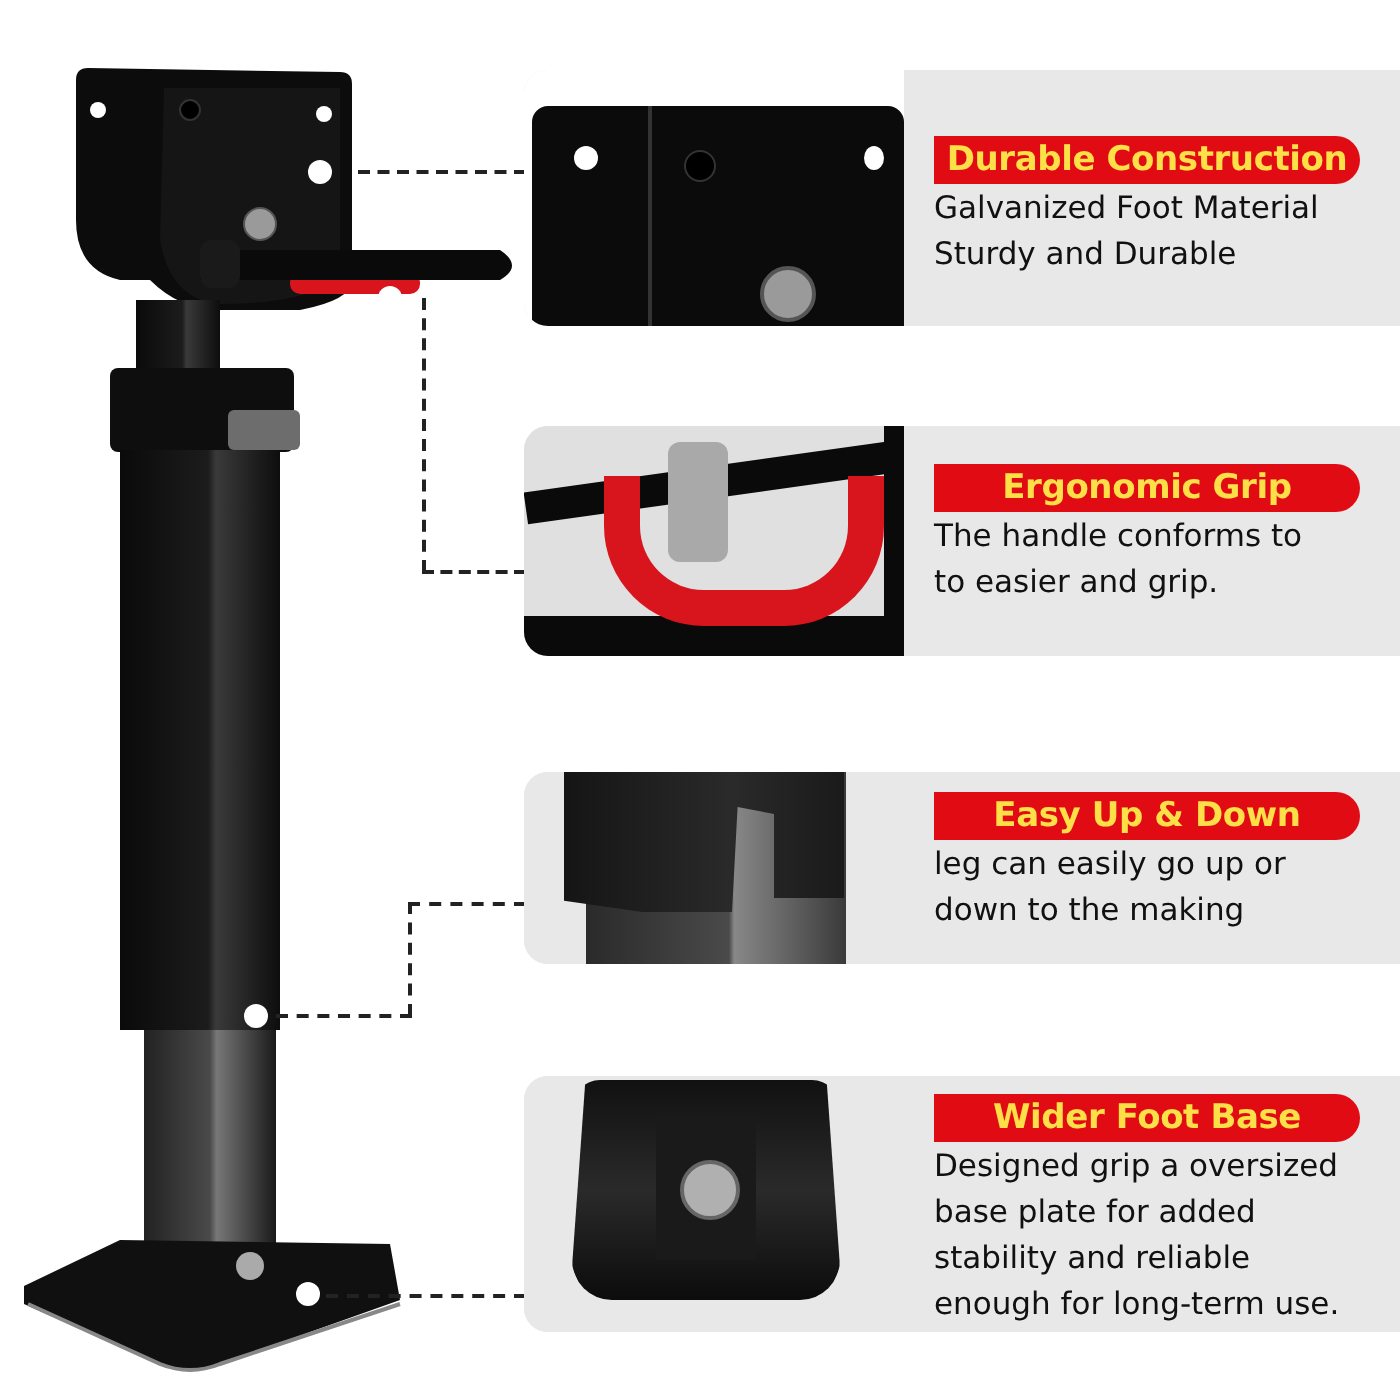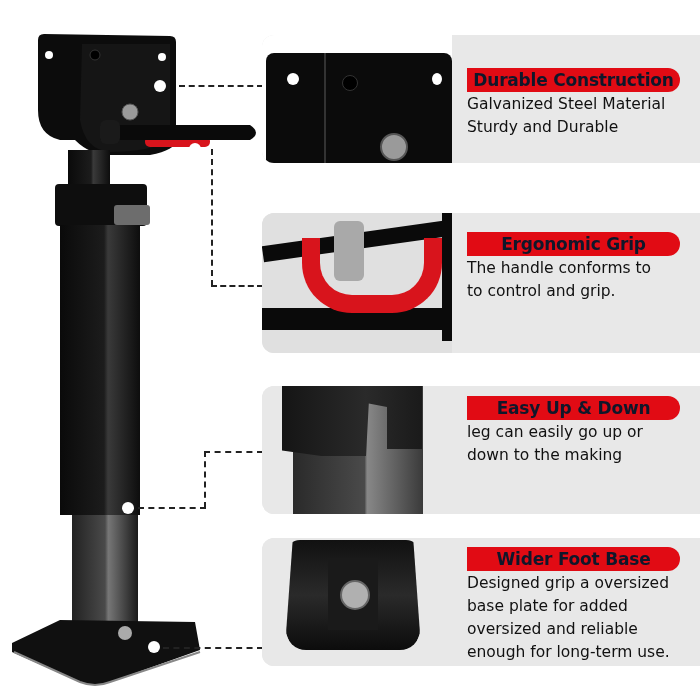--- a/index.html
+++ b/index.html
@@ -2,21 +2,21 @@
 <html><head>
 <meta charset="utf-8">
 <style>
   html, body { margin:0; padding:0; }
   body { width:700px; height:700px; background:#ffffff; position:relative; overflow:hidden;
          font-family:"DejaVu Sans", sans-serif; }
   .panel { position:absolute; left:262px; width:438px; background:#e8e8e8;
            border-radius:12px 0 0 12px; overflow:hidden; }
   .photo { position:absolute; left:0; top:0; width:190px; height:100%; background:#111; overflow:hidden; }
   .text { position:absolute; left:205px; right:0; }
-  .badge { background:#e10b14; color:#0f172a; font-weight:bold; font-size:17px; height:24px; line-height:24px;
+  .badge { background:#e10b14; color:#fde047; font-weight:bold; font-size:17px; height:24px; line-height:24px;
            width:213px; text-align:center; border-radius:0 13px 13px 0; letter-spacing:-0.2px; white-space:nowrap; }
   .desc { color:#111; font-size:15.5px; line-height:23px; margin-top:1px; }
   .desc div { white-space:nowrap; }
   .dash { position:absolute; border-color:#222; border-style:dashed; border-width:0; }
   .dot { position:absolute; width:12px; height:12px; border-radius:50%; background:#fff; }
 </style>
 </head>
 <body>
 
 <svg style="position:absolute;left:0;top:0" width="270" height="700" viewBox="0 0 270 700">
@@ -76,44 +76,44 @@
     <div style="position:absolute;left:4px;top:18px;width:186px;height:112px;background:#0b0b0b;border-radius:8px 8px 0 0"></div>
     <div style="position:absolute;left:62px;top:18px;width:2px;height:112px;background:#333"></div>
     <div style="position:absolute;left:25px;top:38px;width:12px;height:12px;border-radius:50%;background:#fff"></div>
     <div style="position:absolute;left:80px;top:40px;width:14px;height:14px;border-radius:50%;background:#000;border:1px solid #333"></div>
     <div style="position:absolute;left:170px;top:38px;width:10px;height:12px;border-radius:50%;background:#fff"></div>
     <div style="position:absolute;left:118px;top:98px;width:24px;height:24px;border-radius:50%;background:#9a9a9a;border:2px solid #555"></div>
   </div>
   <div class="text" style="top:33px">
     <div class="badge">Durable Construction</div>
     <div class="desc">
-      <div>Galvanized Steel Material</div>
+      <div>Galvanized Foot Material</div>
       <div>Sturdy and Durable</div>
     </div>
   </div>
 </div>
 
-<div class="panel" style="top:213px;height:140px">
+<div class="panel" style="top:213px;height:115px">
   <div class="photo" style="background:#e0e0e0">
     <div style="position:absolute;left:0;top:20px;width:190px;height:16px;background:#0a0a0a;transform:rotate(-8deg)"></div>
     <div style="position:absolute;left:0;top:95px;width:190px;height:22px;background:#0a0a0a;border-radius:0 0 10px 0"></div>
     <div style="position:absolute;left:180px;top:0;width:10px;height:128px;background:#0a0a0a"></div>
     <div style="position:absolute;left:72px;top:8px;width:30px;height:60px;background:#a9a9a9;border-radius:6px"></div>
     <div style="position:absolute;left:40px;top:25px;width:140px;height:75px;border:18px solid #d8141c;border-top:none;border-radius:0 0 50px 50px;box-sizing:border-box"></div>
   </div>
   <div class="text" style="top:19px">
     <div class="badge">Ergonomic Grip</div>
     <div class="desc">
       <div>The handle conforms to</div>
-      <div>to control and grip.</div>
+      <div>to easier and grip.</div>
     </div>
   </div>
 </div>
 
-<div class="panel" style="top:386px;height:128px">
+<div class="panel" style="top:386px;height:96px">
   <div class="photo" style="background:#e8e8e8">
     <div style="position:absolute;left:31px;top:0;width:130px;height:128px;background:linear-gradient(90deg,#2a2a2a,#4a4a4a 55%,#888 57%,#3a3a3a)"></div>
     <div style="position:absolute;left:20px;top:0;width:140px;height:70px;background:linear-gradient(90deg,#151515,#2a2a2a 60%,#1a1a1a);clip-path:polygon(0 0,100% 0,100% 90%,75% 90%,75% 30%,62% 25%,60% 100%,28% 100%,0 92%)"></div>
   </div>
   <div class="text" style="top:10px">
     <div class="badge">Easy Up &amp; Down</div>
     <div class="desc">
       <div>leg can easily go up or</div>
       <div>down to the making</div>
     </div>
@@ -124,17 +124,17 @@
   <div class="photo" style="background:#e8e8e8">
     <div style="position:absolute;left:24px;top:2px;width:134px;height:110px;background:linear-gradient(180deg,#111,#2a2a2a 50%,#0c0c0c);border-radius:14px 14px 20px 20px;clip-path:polygon(5% 0,95% 0,100% 85%,95% 100%,5% 100%,0 85%)"></div>
     <div style="position:absolute;left:66px;top:20px;width:50px;height:72px;background:#1a1a1a"></div>
     <div style="position:absolute;left:78px;top:42px;width:26px;height:26px;border-radius:50%;background:#b0b0b0;border:2px solid #666"></div>
   </div>
   <div class="text" style="top:9px">
     <div class="badge">Wider Foot Base</div>
     <div class="desc">
       <div>Designed grip a oversized</div>
       <div>base plate for added</div>
-      <div>oversized and reliable</div>
+      <div>stability and reliable</div>
       <div>enough for long-term use.</div>
     </div>
   </div>
 </div>
 
 </body></html>

